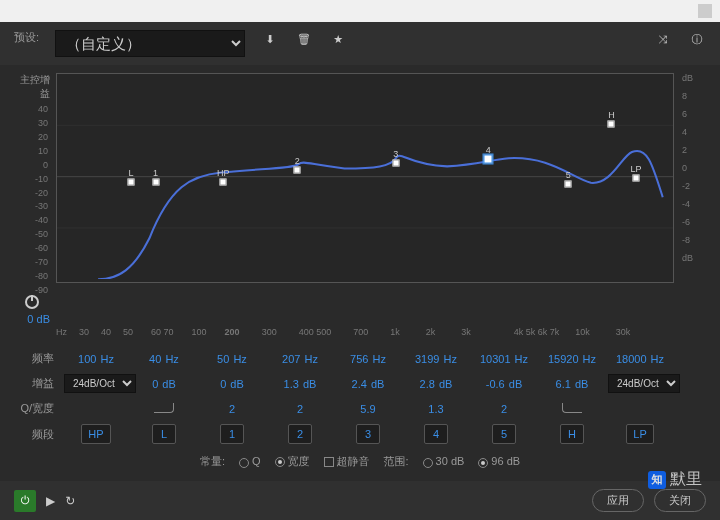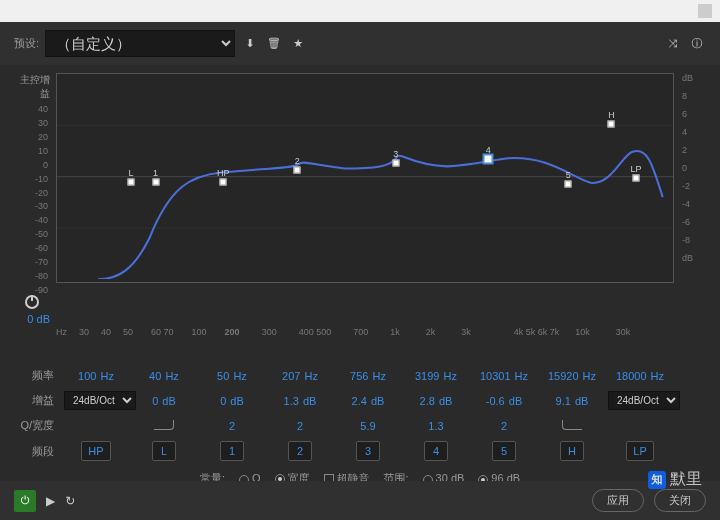--- a/index.html
+++ b/index.html
@@ -1,39 +1,39 @@
 <!DOCTYPE html>
 <html><head>
 <meta charset="utf-8">
 <style>
 *{box-sizing:border-box;margin:0;padding:0;font-family:"Microsoft YaHei",sans-serif}
 body{background:#2a2a2a;color:#999;font-size:11px;width:720px;height:520px;overflow:hidden}
 .titlebar{background:#f0f0f0;color:#555;padding:4px 8px;font-size:12px;display:flex;align-items:center}
 .titlebar .close{margin-left:auto;width:14px;height:14px;background:#ccc}
-.toolbar{background:#303030;padding:8px 14px;display:flex;align-items:center;gap:6px}
+.toolbar{background:#303030;padding:8px 14px;display:flex;gap:16px}
 .toolbar .label{color:#999}
 select{background:#1a1a1a;color:#ccc;border:1px solid #111;padding:3px 6px;font-size:15px}
 .preset-select{width:190px}
 .icon-btn{width:18px;height:18px;display:flex;align-items:center;justify-content:center;color:#ccc;cursor:pointer}
 .spacer{flex:1}
 .main{padding:8px 14px}
 .graph-row{display:flex;gap:6px}
 .master-col{width:36px;text-align:right}
 .master-label{font-size:10px;color:#999;margin-bottom:4px}
 .master-scale{display:flex;flex-direction:column;justify-content:space-between;height:190px;font-size:9px;color:#777;align-items:flex-end;padding-right:2px}
 .master-scale div{line-height:1}
 .knob{width:14px;height:14px;border:2px solid #ccc;border-radius:50%;margin:0 auto;position:relative}
 .knob::after{content:"";position:absolute;left:4px;top:-2px;width:2px;height:6px;background:#ccc}
 .master-val{color:#3a8ee6;margin-top:4px;font-size:11px}
 .graph-box{flex:1;position:relative;height:210px;border:1px solid #555;background:#262626}
 .graph-box svg{position:absolute;inset:0}
 .right-scale{width:26px;display:flex;flex-direction:column;justify-content:space-between;height:190px;font-size:9px;color:#777;padding-left:2px}
 .xaxis{display:flex;gap:0;font-size:9px;color:#777;margin-top:2px;padding-left:42px}
 .xaxis span{flex:0 0 auto}
-.params{margin-top:31px}
+.params{margin-top:14px}
 .prow{display:flex;align-items:center;gap:4px;margin-bottom:8px}
 .prow .rlabel{width:46px;text-align:right;color:#999;padding-right:6px}
 .pcell{width:64px;text-align:center}
 .pval{color:#3a8ee6;cursor:text}
 .punit{color:#3a8ee6;margin-left:1px}
 .oct-sel{width:72px;background:#1a1a1a;color:#ccc;border:1px solid #111;padding:2px 4px;font-size:10px}
 .shelf-icon{display:inline-block;width:20px;height:10px;border-bottom:1px solid #888;border-right:1px solid #888;border-radius:0 0 4px 0}
 .shelf-icon.hi{border-right:none;border-left:1px solid #888;border-radius:0 0 0 4px}
 .band-btn{display:inline-block;min-width:24px;padding:3px 6px;border:1px solid #555;background:#1e1e1e;color:#3a8ee6;text-align:center;cursor:pointer;border-radius:2px}
 .const-row{text-align:center;margin-top:10px;color:#999;display:flex;justify-content:center;gap:14px;align-items:center;font-size:11px}
@@ -169,21 +169,21 @@
       </div>
     <div class="prow" id="row-gain">
         <div class="rlabel">增益</div>
         <div class="pcell"><select class="oct-sel"><option>24dB/Oct</option></select></div>
         <div class="pcell"><span class="pval">0</span> <span class="punit">dB</span></div>
         <div class="pcell"><span class="pval">0</span> <span class="punit">dB</span></div>
         <div class="pcell"><span class="pval">1.3</span> <span class="punit">dB</span></div>
         <div class="pcell"><span class="pval">2.4</span> <span class="punit">dB</span></div>
         <div class="pcell"><span class="pval">2.8</span> <span class="punit">dB</span></div>
         <div class="pcell"><span class="pval">-0.6</span> <span class="punit">dB</span></div>
-        <div class="pcell"><span class="pval">9.1</span> <span class="punit">dB</span></div>
+        <div class="pcell"><span class="pval">6.1</span> <span class="punit">dB</span></div>
         <div class="pcell"><select class="oct-sel"><option>24dB/Oct</option></select></div>
       </div>
     <div class="prow" id="row-q">
         <div class="rlabel">Q/宽度</div>
         <div class="pcell"></div>
         <div class="pcell"><span class="shelf-icon "></span></div>
         <div class="pcell"><span class="pval">2</span></div>
         <div class="pcell"><span class="pval">2</span></div>
         <div class="pcell"><span class="pval">5.9</span></div>
         <div class="pcell"><span class="pval">1.3</span></div>

